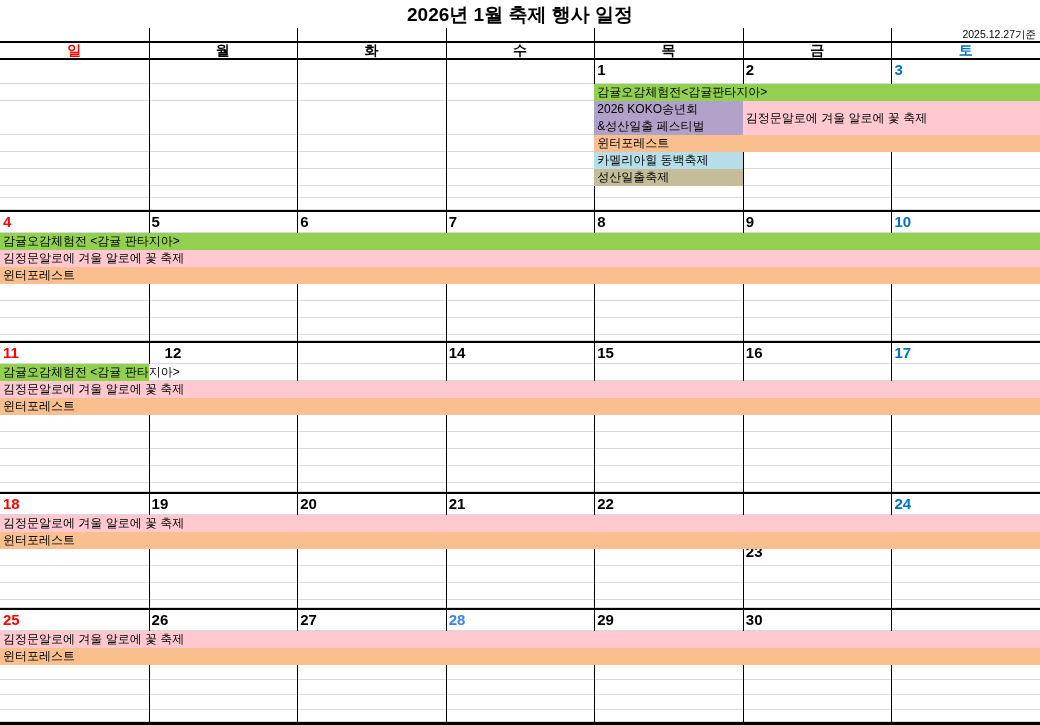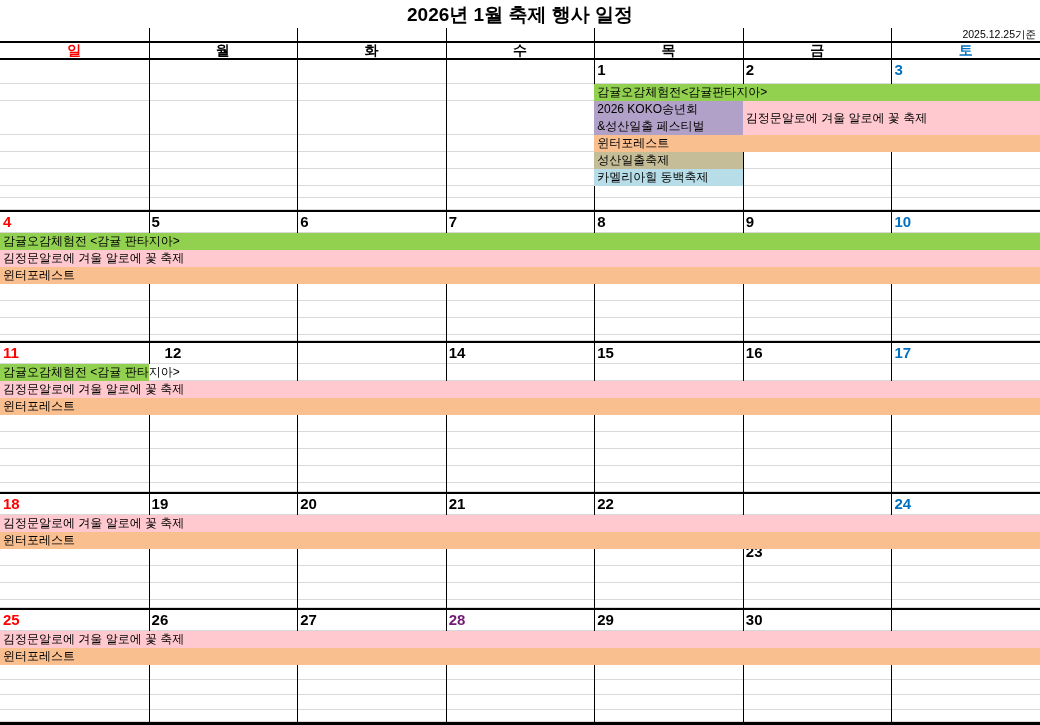--- a/index.html
+++ b/index.html
@@ -23,21 +23,21 @@
   .bar{position:absolute;top:0;height:100%;z-index:2;font-size:12px;
        white-space:nowrap;padding-left:3px;box-sizing:border-box;overflow:visible;}
   .bar .bline{line-height:17px;}
 </style>
 </head>
 <body>
 
 <div class="cal">
   <div class="title">2026년 1월 축제 행사 일정</div>
   <div class="inforow">
-    <span class="asof">2025.12.25기준</span>
+    <span class="asof">2025.12.27기준</span>
   <div class="vline" style="left: calc(14.2857%); background: rgb(0, 0, 0);"></div>
       <div class="vline" style="left: calc(28.5714%); background: rgb(0, 0, 0);"></div>
       <div class="vline" style="left: calc(42.8571%); background: rgb(0, 0, 0);"></div>
       <div class="vline" style="left: calc(57.1429%); background: rgb(0, 0, 0);"></div>
       <div class="vline" style="left: calc(71.4286%); background: rgb(0, 0, 0);"></div>
       <div class="vline" style="left: calc(85.7143%); background: rgb(0, 0, 0);"></div>
     </div>
   <div class="dayheader" id="dayheader">
       <div class="vline" style="left: calc(14.2857%); background: rgb(0, 0, 0);"></div>
       <div class="vline" style="left: calc(28.5714%); background: rgb(0, 0, 0);"></div>
@@ -112,31 +112,31 @@
           <div class="bar" style="left: calc(57.1429%); width: calc(42.8571%); background: rgb(250, 191, 143); line-height: 17px;"><span>윈터포레스트</span></div>
         </div>
         <div class="row" style="height: 17px;">
           <div class="gridline" style="background: rgb(217, 217, 217);"></div>
           <div class="vline" style="left: calc(14.2857%); background: rgb(0, 0, 0);"></div>
           <div class="vline" style="left: calc(28.5714%); background: rgb(0, 0, 0);"></div>
           <div class="vline" style="left: calc(42.8571%); background: rgb(0, 0, 0);"></div>
           <div class="vline" style="left: calc(57.1429%); background: rgb(0, 0, 0);"></div>
           <div class="vline" style="left: calc(71.4286%); background: rgb(0, 0, 0);"></div>
           <div class="vline" style="left: calc(85.7143%); background: rgb(0, 0, 0);"></div>
+          <div class="bar" style="left: calc(57.1429%); width: calc(14.2857%); background: rgb(183, 222, 232); line-height: 17px;"><span>카멜리아힐 동백축제</span></div>
+        </div>
+        <div class="row" style="height: 17px;">
+          <div class="gridline" style="background: rgb(217, 217, 217);"></div>
+          <div class="vline" style="left: calc(14.2857%); background: rgb(0, 0, 0);"></div>
+          <div class="vline" style="left: calc(28.5714%); background: rgb(0, 0, 0);"></div>
+          <div class="vline" style="left: calc(42.8571%); background: rgb(0, 0, 0);"></div>
+          <div class="vline" style="left: calc(57.1429%); background: rgb(0, 0, 0);"></div>
+          <div class="vline" style="left: calc(71.4286%); background: rgb(0, 0, 0);"></div>
+          <div class="vline" style="left: calc(85.7143%); background: rgb(0, 0, 0);"></div>
           <div class="bar" style="left: calc(57.1429%); width: calc(14.2857%); background: rgb(196, 189, 151); line-height: 17px;"><span>성산일출축제</span></div>
-        </div>
-        <div class="row" style="height: 17px;">
-          <div class="gridline" style="background: rgb(217, 217, 217);"></div>
-          <div class="vline" style="left: calc(14.2857%); background: rgb(0, 0, 0);"></div>
-          <div class="vline" style="left: calc(28.5714%); background: rgb(0, 0, 0);"></div>
-          <div class="vline" style="left: calc(42.8571%); background: rgb(0, 0, 0);"></div>
-          <div class="vline" style="left: calc(57.1429%); background: rgb(0, 0, 0);"></div>
-          <div class="vline" style="left: calc(71.4286%); background: rgb(0, 0, 0);"></div>
-          <div class="vline" style="left: calc(85.7143%); background: rgb(0, 0, 0);"></div>
-          <div class="bar" style="left: calc(57.1429%); width: calc(14.2857%); background: rgb(183, 222, 232); line-height: 17px;"><span>카멜리아힐 동백축제</span></div>
         </div>
         <div class="row" style="height: 12px;">
           <div class="gridline" style="background: rgb(217, 217, 217);"></div>
           <div class="vline" style="left: calc(14.2857%); background: rgb(0, 0, 0);"></div>
           <div class="vline" style="left: calc(28.5714%); background: rgb(0, 0, 0);"></div>
           <div class="vline" style="left: calc(42.8571%); background: rgb(0, 0, 0);"></div>
           <div class="vline" style="left: calc(57.1429%); background: rgb(0, 0, 0);"></div>
           <div class="vline" style="left: calc(71.4286%); background: rgb(0, 0, 0);"></div>
           <div class="vline" style="left: calc(85.7143%); background: rgb(0, 0, 0);"></div>
         </div>
@@ -451,21 +451,21 @@
           <div class="date-cell" style="left: calc(0%); width: calc(14.2857%);">
             <span class="date-num" style="color: rgb(255, 0, 0);">25</span>
           </div>
           <div class="date-cell" style="left: calc(14.2857%); width: calc(14.2857%);">
             <span class="date-num" style="color: rgb(0, 0, 0);">26</span>
           </div>
           <div class="date-cell" style="left: calc(28.5714%); width: calc(14.2857%);">
             <span class="date-num" style="color: rgb(0, 0, 0);">27</span>
           </div>
           <div class="date-cell" style="left: calc(42.8571%); width: calc(14.2857%);">
-            <span class="date-num" style="color: #701a75;">28</span>
+            <span class="date-num" style="color: #3b82f6;">28</span>
           </div>
           <div class="date-cell" style="left: calc(57.1429%); width: calc(14.2857%);">
             <span class="date-num" style="color: rgb(0, 0, 0);">29</span>
           </div>
           <div class="date-cell" style="left: calc(71.4286%); width: calc(14.2857%);">
             <span class="date-num" style="color: rgb(0, 0, 0);">30</span>
           </div>
         </div>
         <div class="row" style="height: 17px;">
           <div class="gridline" style="background: rgb(217, 217, 217);"></div>

